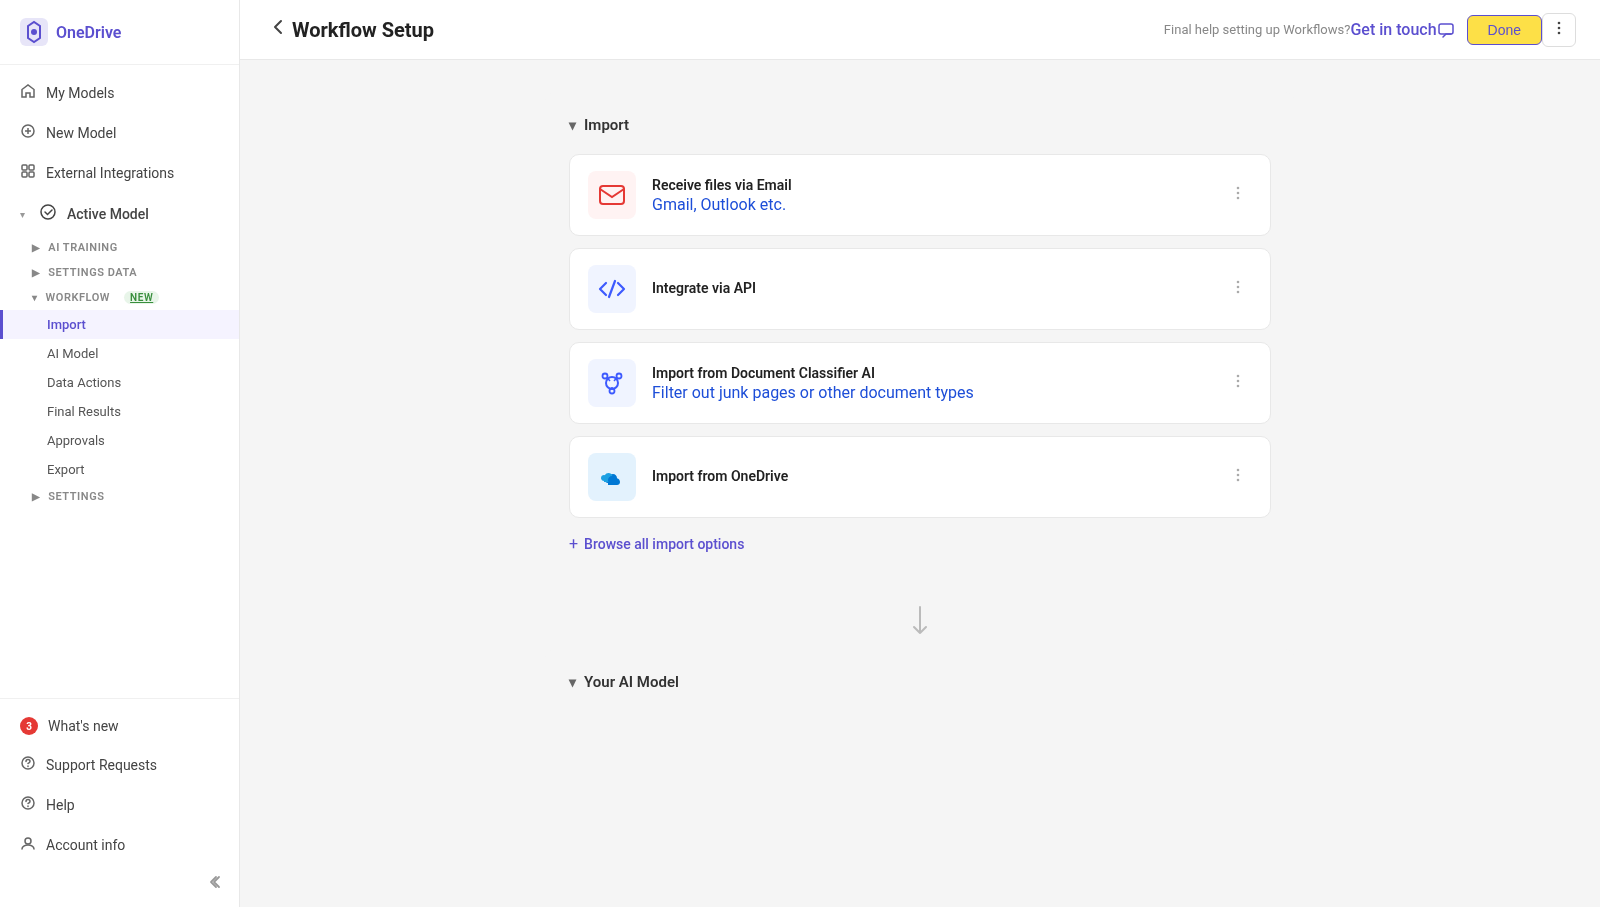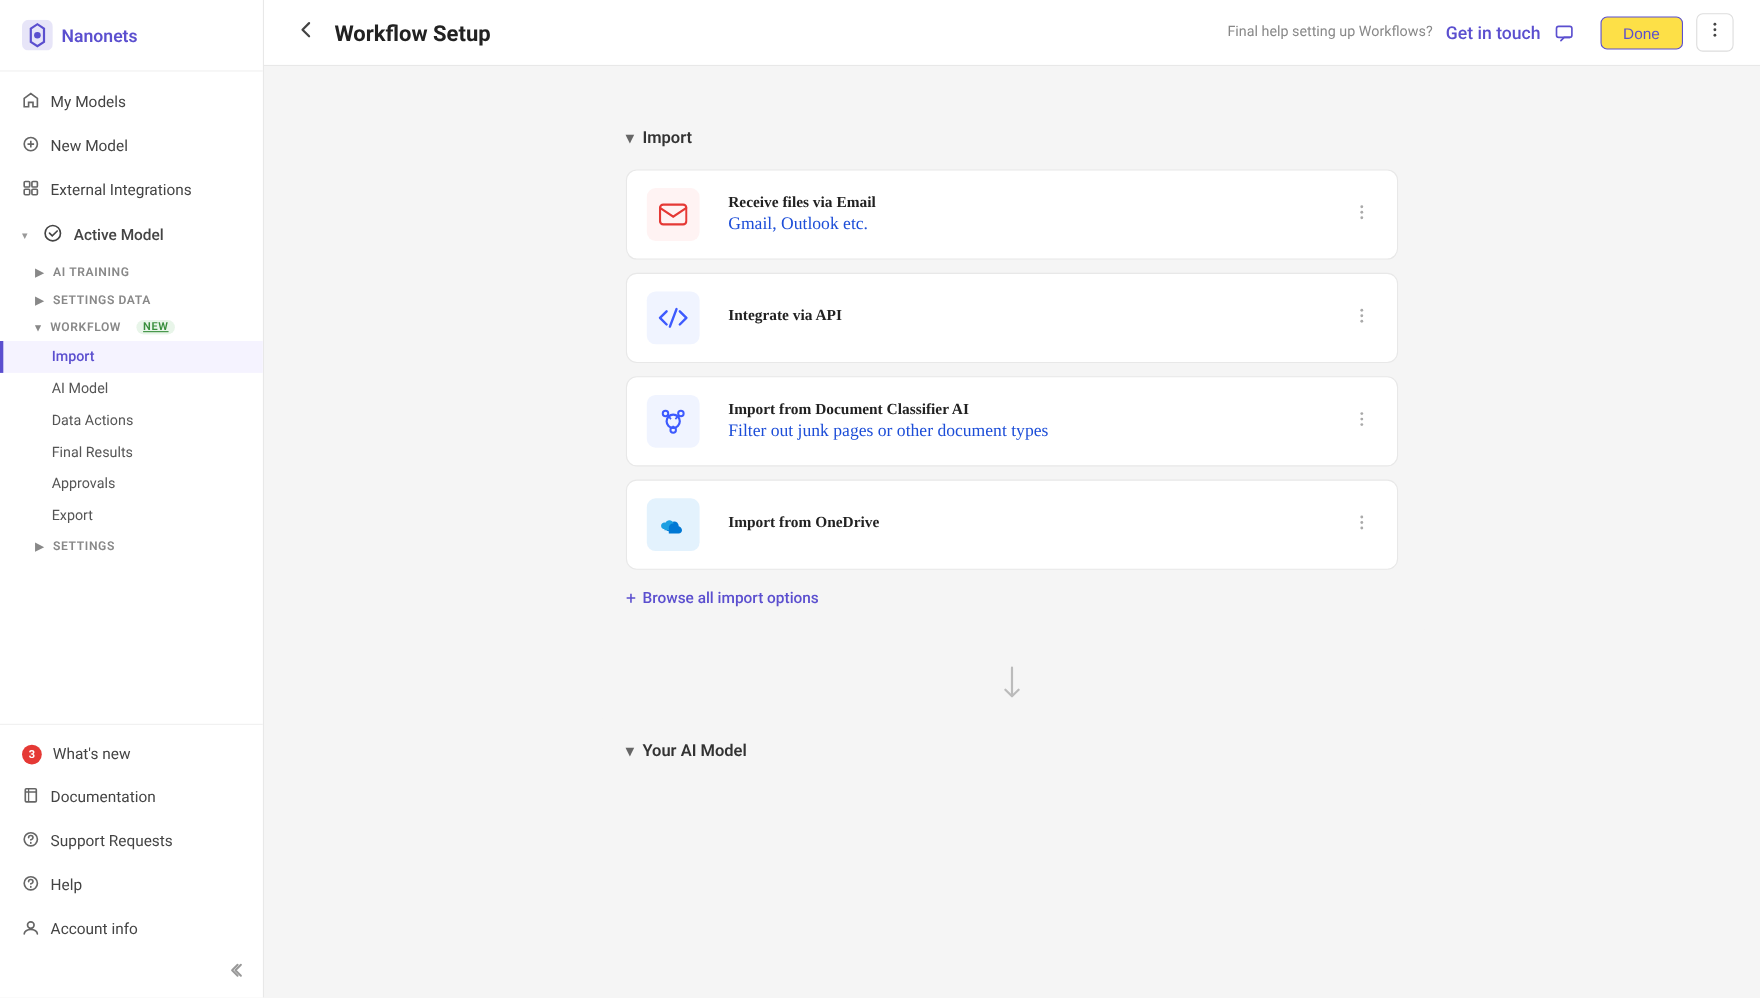--- a/index.html
+++ b/index.html
@@ -132,21 +132,20 @@
       flex-direction: column;
       overflow: hidden;
     }
     .topbar {
       background: #fff;
       border-bottom: 1px solid #e8e8e8;
       display: flex;
       align-items: center;
       padding: 0 24px;
       height: 60px;
-      gap: 12px;
     }
     .back-btn {
       background: none;
       border: none;
       cursor: pointer;
       font-size: 20px;
       color: #444;
       padding: 4px;
     }
     .page-title {
@@ -214,24 +213,23 @@
     .section-chevron { font-size: 14px; color: #666; }
 
     .option-card {
       background: #fff;
       border-radius: 10px;
       border: 1.5px solid #e8e8e8;
       display: flex;
       align-items: center;
       padding: 16px 18px;
       margin-bottom: 12px;
-      gap: 26px;
+      gap: 16px;
       cursor: pointer;
       transition: border-color 0.15s;
-      font-family: Liberation Serif, serif;
     }
     .option-icon {
       width: 48px;
       height: 48px;
       border-radius: 8px;
       background: #f5f5f5;
       display: flex;
       align-items: center;
       justify-content: center;
       flex-shrink: 0;
@@ -301,21 +299,21 @@
 </head>
 <body>
 
 <nav class="sidebar">
   <div class="sidebar-logo">
     <svg class="logo-icon" viewBox="0 0 28 28" fill="none">
       <rect width="28" height="28" rx="6" fill="#5b4fcf" opacity="0.15"></rect>
       <path d="M8 8 L14 4 L20 8 L20 20 L14 24 L8 20 Z" stroke="#5b4fcf" stroke-width="2" fill="none"></path>
       <circle cx="14" cy="14" r="3" fill="#5b4fcf"></circle>
     </svg>
-    <span class="logo-text">Nanonets</span>
+    <span class="logo-text">OneDrive</span>
   </div>
 
   <div class="sidebar-nav">
 
     <div class="nav-item">
       <span class="nav-icon">
         <svg width="16" height="16" viewBox="0 0 16 16" fill="none">
             <path d="M2 6.5L8 2L14 6.5V14H10V10H6V14H2V6.5Z" stroke="#666" stroke-width="1.5" fill="none"></path>
           </svg>
       </span>
@@ -396,29 +394,20 @@
     </div>
   </div>
 
   <div class="sidebar-bottom">
 
     <div class="bottom-nav-item">
       <div class="notification-dot">3</div>
       <span>What's new</span>
     </div>
 
-    <div class="bottom-nav-item">
-      <span class="nav-icon">
-        <svg width="16" height="16" viewBox="0 0 16 16" fill="none">
-            <rect x="3" y="2" width="10" height="12" rx="1" stroke="#666" stroke-width="1.5"></rect>
-            <path d="M3 5H13M6 2V14" stroke="#666" stroke-width="1.2"></path>
-          </svg>
-      </span>
-      <span>Documentation</span>
-    </div>
 
     <div class="bottom-nav-item">
       <span class="nav-icon">
         <svg width="16" height="16" viewBox="0 0 16 16" fill="none">
             <circle cx="8" cy="8" r="6" stroke="#666" stroke-width="1.5"></circle>
             <path d="M6 6.5C6 5.4 6.9 4.5 8 4.5C9.1 4.5 10 5.4 10 6.5C10 7.6 9 8 8 8.5M8 11V11.5" stroke="#666" stroke-width="1.5" stroke-linecap="round"></path>
           </svg>
       </span>
       <span>Support Requests</span>
     </div>

